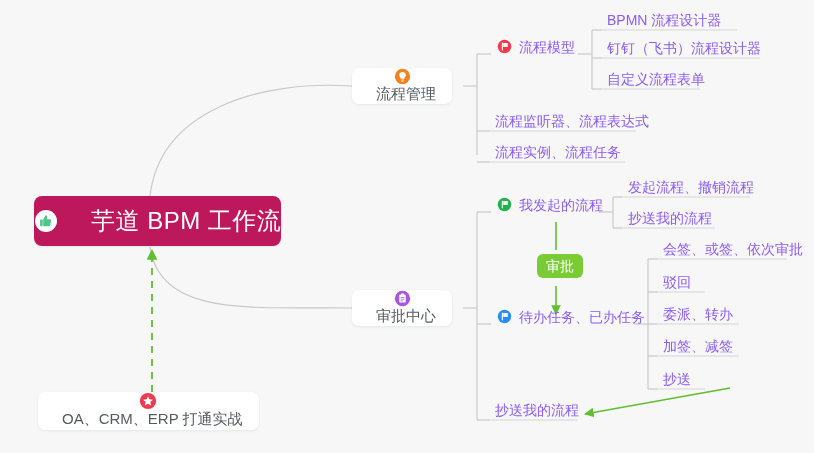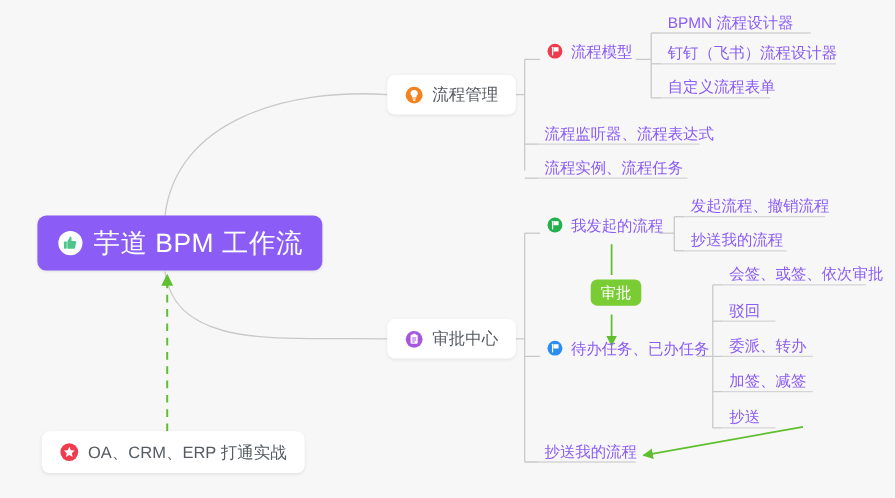--- a/index.html
+++ b/index.html
@@ -32,42 +32,44 @@
   .node {
     position: absolute;
     box-sizing: border-box;
     display: flex;
     align-items: center;
     white-space: nowrap;
   }
 
   
   .root-node {
-    background: #8b5cf6;
+    background: #be185d;
     border-radius: 8px;
-    padding: 0 18px;
+    padding: 0 0;
     height: 50px;
     color: #ffffff;
     font-size: 24px;
     box-shadow: 0 1px 2px rgba(0,0,0,0.07);
+    gap: 24px;
   }
   .root-node .node-label {
     margin-left: 9px;
     letter-spacing: 0.5px;
   }
 
   
   .card-node {
     background: #ffffff;
     border-radius: 7px;
     padding: 0 16px;
     height: 36px;
     color: #555b61;
     font-size: 15px;
     box-shadow: 0 1px 3px rgba(0,0,0,0.07);
+    flex-direction: column;
   }
   .card-node .node-label { margin-left: 8px; }
 
   
   .line-node {
     color: #8b5cf6;
     font-size: 14px;
     height: 30px;
     padding: 0 6px 0 6px;
     align-items: flex-end;

